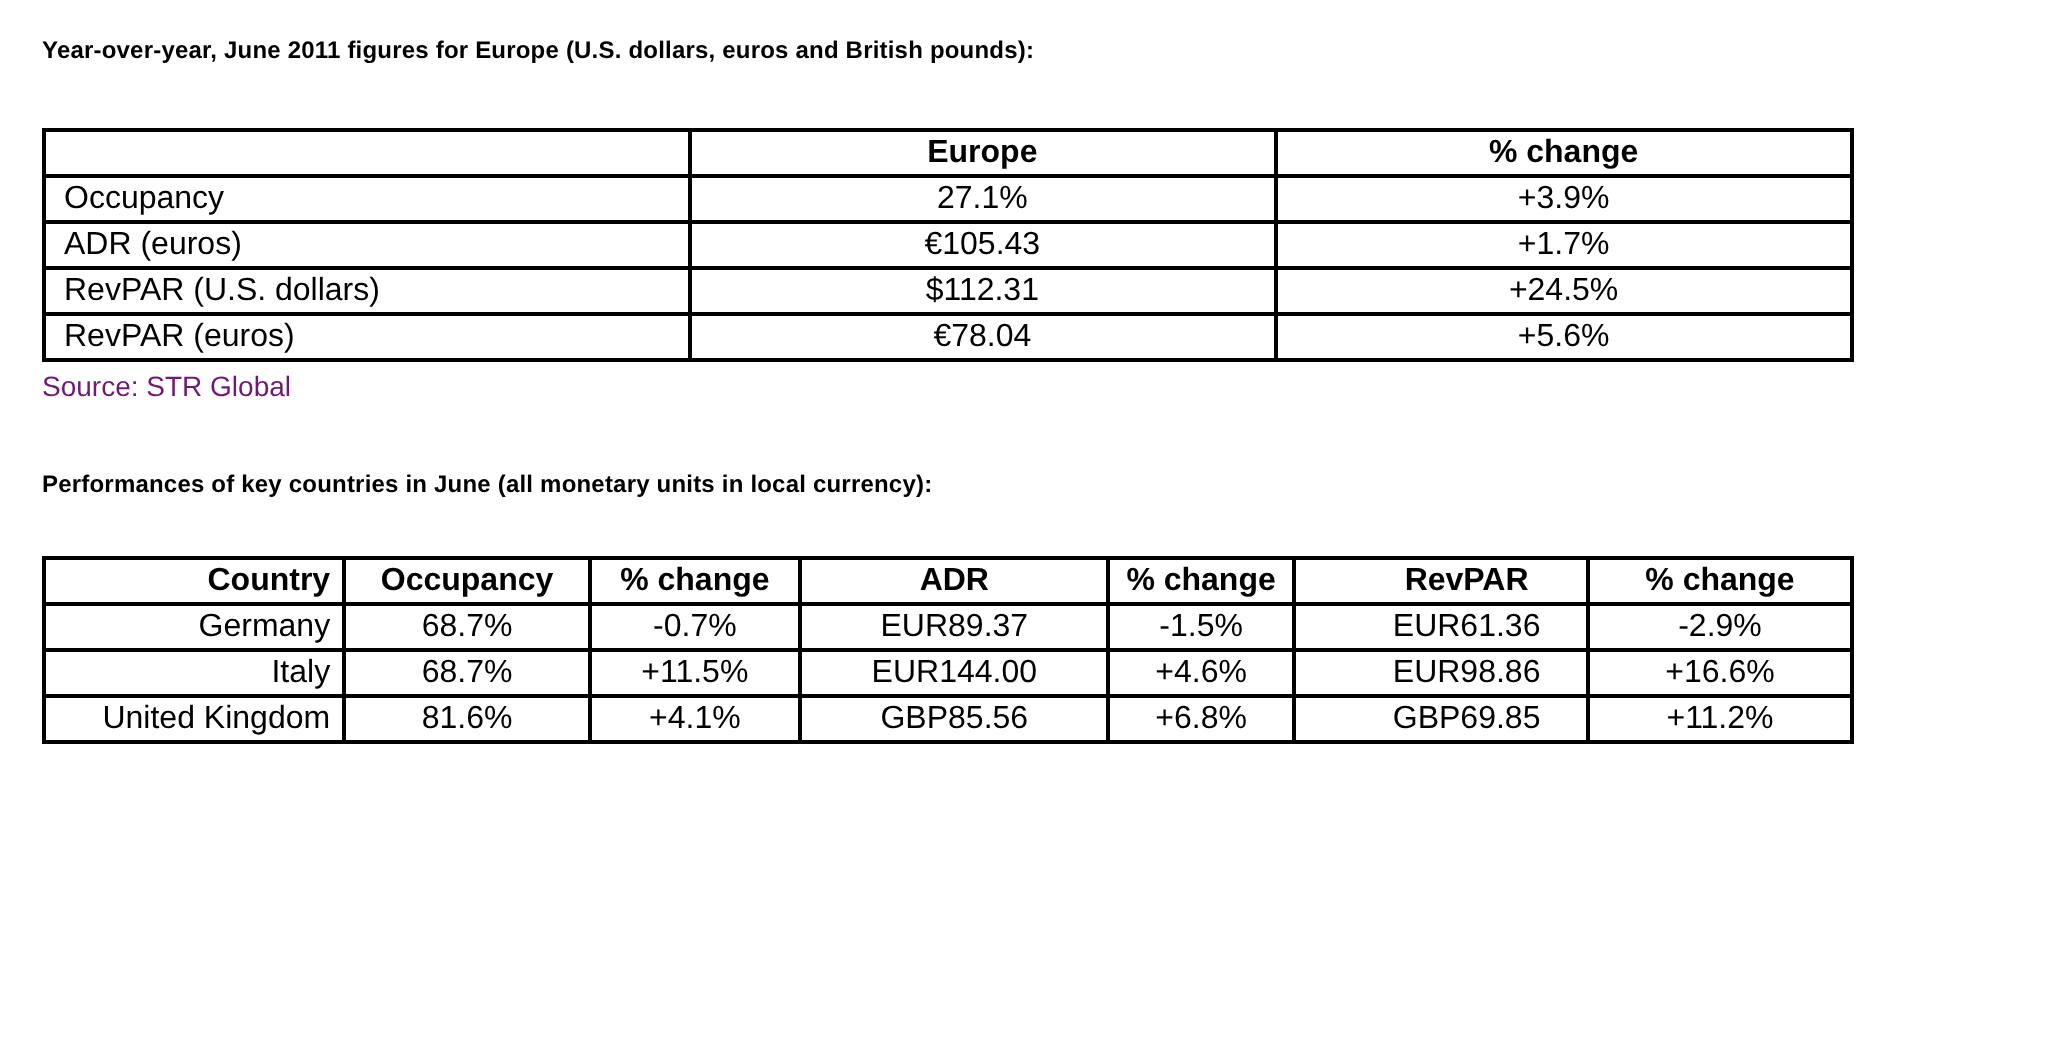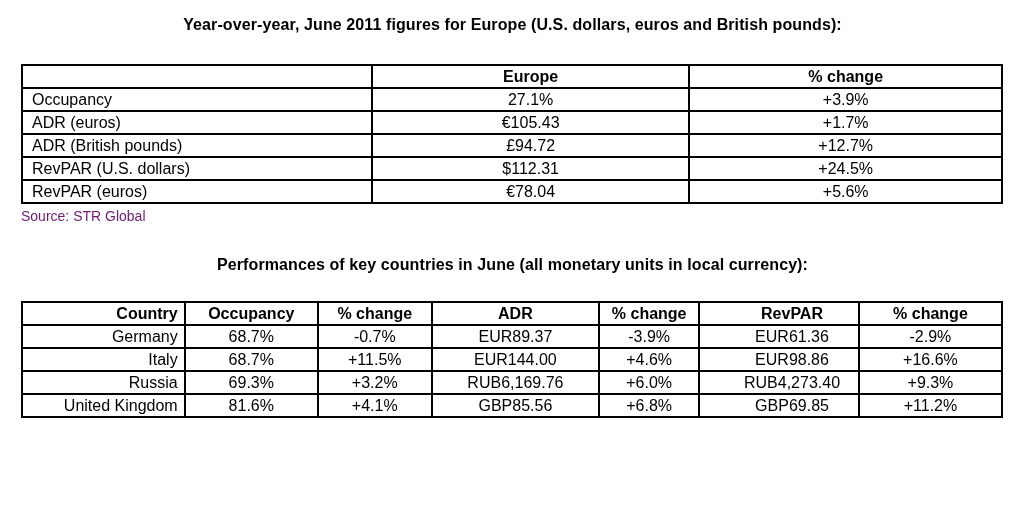--- a/index.html
+++ b/index.html
@@ -5,31 +5,30 @@
   * { box-sizing: border-box; margin: 0; padding: 0; }
   html, body {
     width: 1024px; height: 528px;
     background: #ffffff;
     font-family: "Liberation Sans", "DejaVu Sans", sans-serif;
     color: #000000;
     overflow: hidden;
   }
   .page { padding: 15px 20px 0 21px; }
   .section-title {
-    font-size: 16px;
+    font-size: 12px;
     font-weight: bold;
     line-height: 20px;
     margin-bottom: 29px;
     letter-spacing: 0.1px;
-    text-align: center;
   }
   .section-title.second { margin-top: 30px; margin-bottom: 26px; }
   table {
     border-collapse: collapse;
-    width: 982px;
+    width: 906px;
     table-layout: fixed;
   }
   th, td {
     border: 2px solid #000000;
     font-size: 16px;
     line-height: 19px;
     height: 23px;
     padding: 1px 6px;
     text-align: center;
     white-space: nowrap;
@@ -74,25 +73,20 @@
       <td class="c1 left">Occupancy</td>
       <td class="c2">27.1%</td>
       <td class="c3">+3.9%</td>
     </tr>
     <tr>
       <td class="c1 left">ADR (euros)</td>
       <td class="c2">€105.43</td>
       <td class="c3">+1.7%</td>
     </tr>
     <tr>
-      <td class="c1 left">ADR (British pounds)</td>
-      <td class="c2">£94.72</td>
-      <td class="c3">+12.7%</td>
-    </tr>
-    <tr>
       <td class="c1 left">RevPAR (U.S. dollars)</td>
       <td class="c2">$112.31</td>
       <td class="c3">+24.5%</td>
     </tr>
     <tr>
       <td class="c1 left">RevPAR (euros)</td>
       <td class="c2">€78.04</td>
       <td class="c3">+5.6%</td>
     </tr>
   </tbody>
@@ -111,41 +105,32 @@
       <th class="c4">ADR</th>
       <th class="c5">% change</th>
       <th class="c6">RevPAR</th>
       <th class="c7">% change</th>
     </tr>
     <tr>
       <td class="c1 left">Germany</td>
       <td class="c2">68.7%</td>
       <td class="c3">-0.7%</td>
       <td class="c4">EUR89.37</td>
-      <td class="c5">-3.9%</td>
+      <td class="c5">-1.5%</td>
       <td class="c6">EUR61.36</td>
       <td class="c7">-2.9%</td>
     </tr>
     <tr>
       <td class="c1 left">Italy</td>
       <td class="c2">68.7%</td>
       <td class="c3">+11.5%</td>
       <td class="c4">EUR144.00</td>
       <td class="c5">+4.6%</td>
       <td class="c6">EUR98.86</td>
       <td class="c7">+16.6%</td>
-    </tr>
-    <tr>
-      <td class="c1 left">Russia</td>
-      <td class="c2">69.3%</td>
-      <td class="c3">+3.2%</td>
-      <td class="c4">RUB6,169.76</td>
-      <td class="c5">+6.0%</td>
-      <td class="c6">RUB4,273.40</td>
-      <td class="c7">+9.3%</td>
     </tr>
     <tr>
       <td class="c1 left">United Kingdom</td>
       <td class="c2">81.6%</td>
       <td class="c3">+4.1%</td>
       <td class="c4">GBP85.56</td>
       <td class="c5">+6.8%</td>
       <td class="c6">GBP69.85</td>
       <td class="c7">+11.2%</td>
     </tr>

